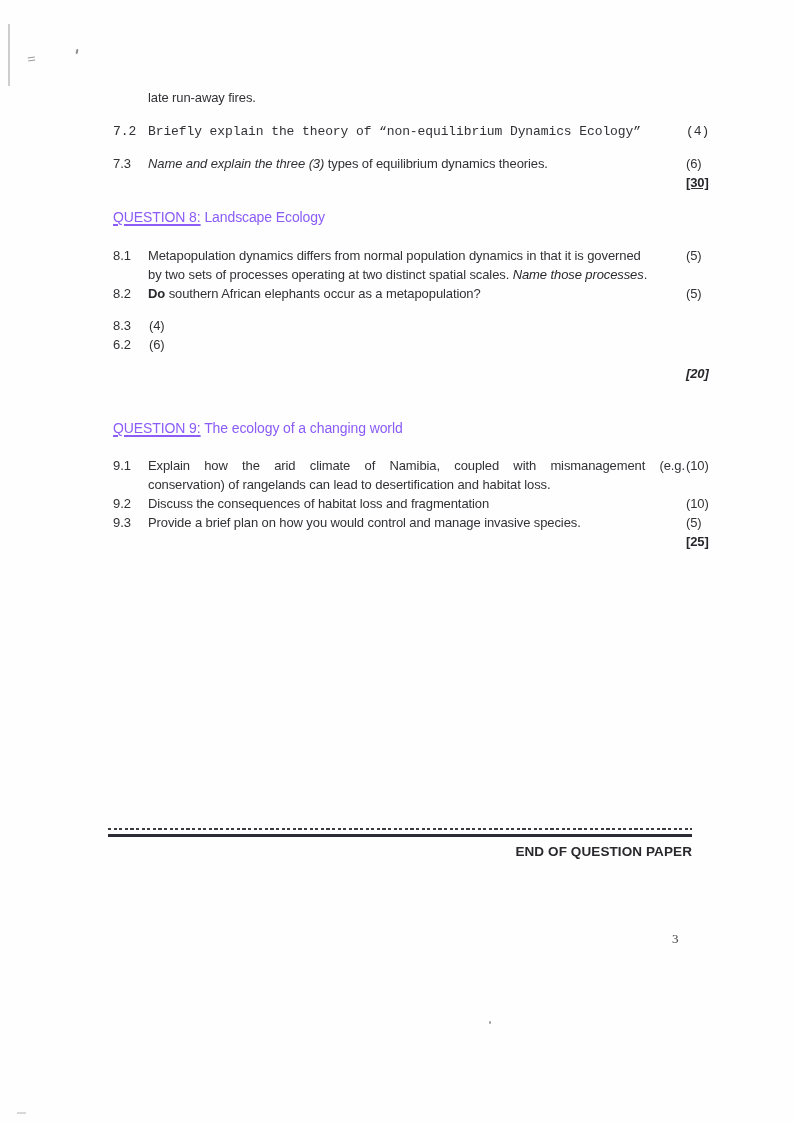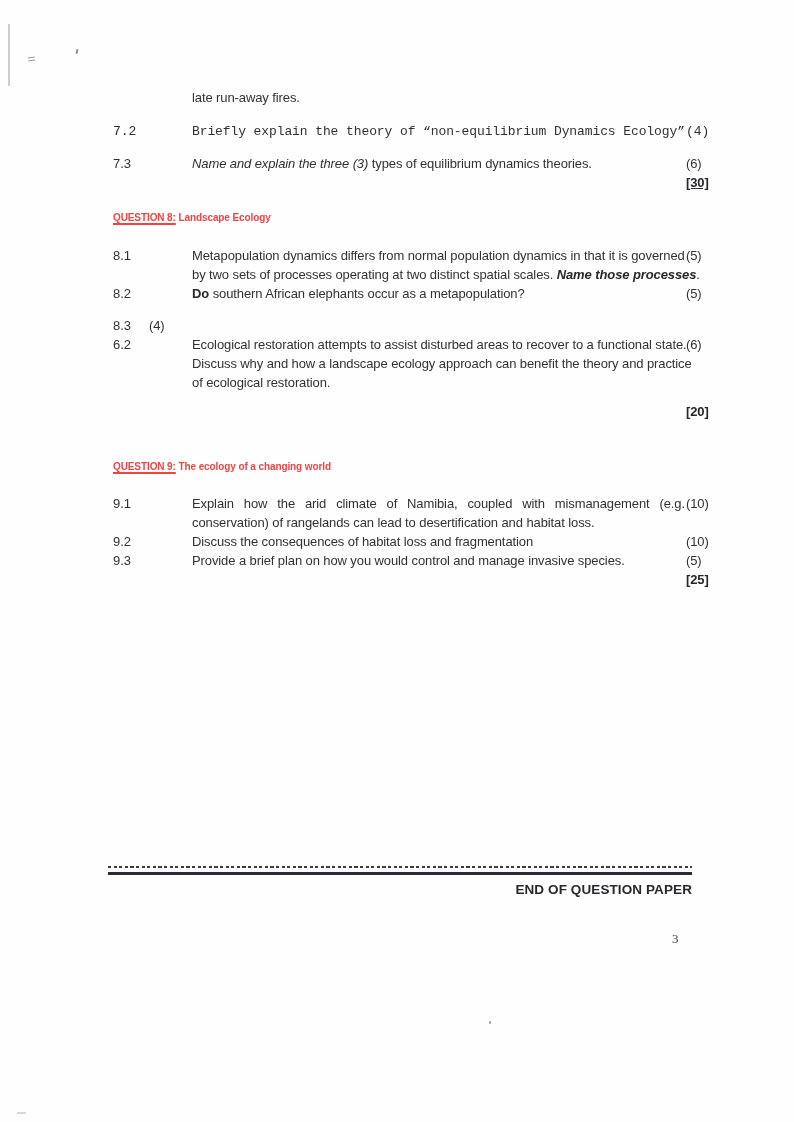--- a/index.html
+++ b/index.html
@@ -28,52 +28,52 @@
 
   .qrow {
     display: grid;
     grid-template-columns: 35px 537px 43px;
     align-items: start;
   }
   .qnum  { white-space: nowrap; }
   .qtext { }
   .qmarks { white-space: nowrap; padding-left: 1px; }
 
-  .line { white-space: nowrap; margin-left: 44px; }
+  .line { white-space: nowrap; }
   .line.justified {
     white-space: normal;
     text-align: justify;
     text-align-last: justify;
   }
 
   .bold { font-weight: bold; color: #28282d; }
   .italic { font-style: italic; }
-  .bold-italic { font-weight: bold; font-style: italic; color: #28282d; }
+  .bold-italic { font-weight: normal; font-style: italic; color: #28282d; }
 
   .total { font-weight: bold; color: #26262b; }
 
   .heading {
-    font-weight: bold;
-    color: #ef4444;
-    font-size: 10px;
+    font-weight: normal;
+    color: #8b5cf6;
+    font-size: 14px;
     white-space: nowrap;
   }
   .heading .underlined {
     text-decoration: underline;
     text-decoration-thickness: 1.5px;
     text-underline-offset: 2px;
   }
 
   
   .row-continuation { margin-bottom: 15px; }
   .row-72 { margin-bottom: 13px; font-family: Liberation Mono, monospace; }
   .row-total30 { margin-bottom: 16px; text-decoration: underline; }
   .heading-q8 { margin-bottom: 19px; }
   .row-82 { margin-bottom: 13px; }
-  .row-total20 { margin-top: 10px; }
+  .row-total20 { margin-top: 10px; font-style: italic; }
   .heading-q9 { margin-top: 36px; margin-bottom: 18px; }
 
   
   .separator {
     margin-top: 277px;
     margin-left: -5px;
     width: 584px;
   }
   .sep-dashed {
     height: 2px;
@@ -195,25 +195,20 @@
       <div class="qmarks">(5)</div>
     </div>
 
     <div class="qrow">
       <div class="qnum">8.3</div>
       <div class="qmarks">(4)</div>
     </div>
 
     <div class="qrow">
       <div class="qnum">6.2</div>
-      <div class="qtext">
-        <div class="line">Ecological restoration attempts to assist disturbed areas to recover to a functional state.</div>
-        <div class="line">Discuss why and how a landscape ecology approach can benefit the theory and practice</div>
-        <div class="line">of ecological restoration.</div>
-      </div>
       <div class="qmarks">(6)</div>
     </div>
 
     <div class="qrow row-total20">
       <div class="qnum"></div>
       <div class="qtext"></div>
       <div class="qmarks total">[20]</div>
     </div>
 
     <div class="heading heading-q9">

